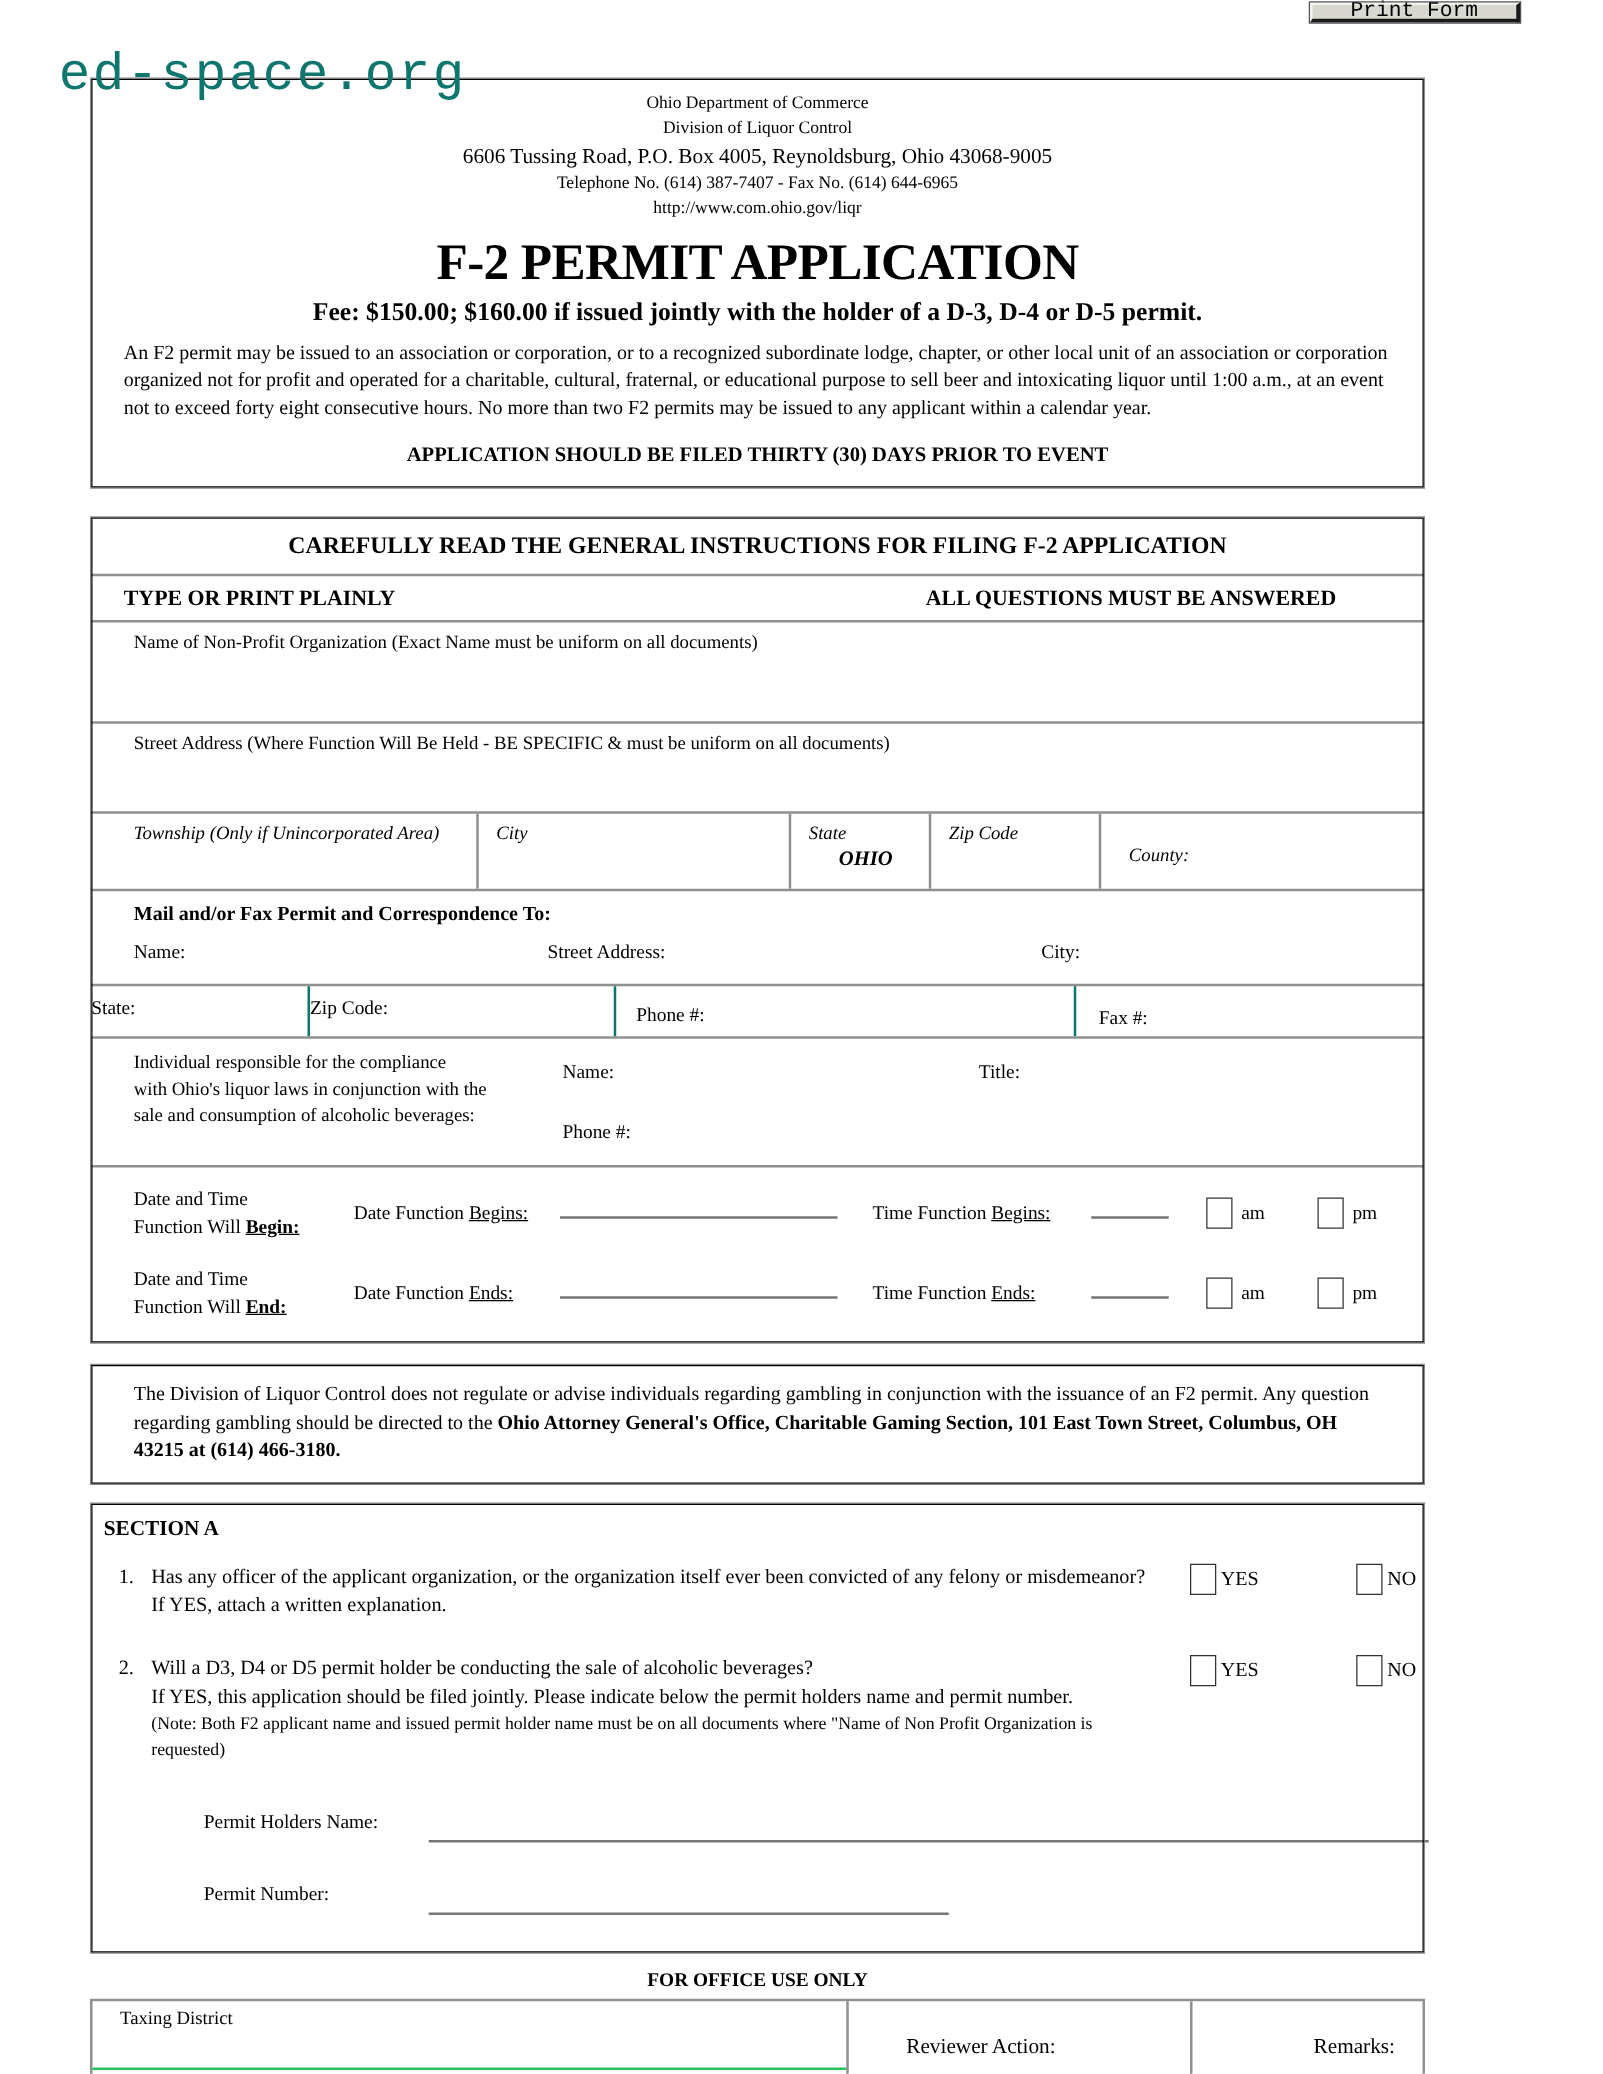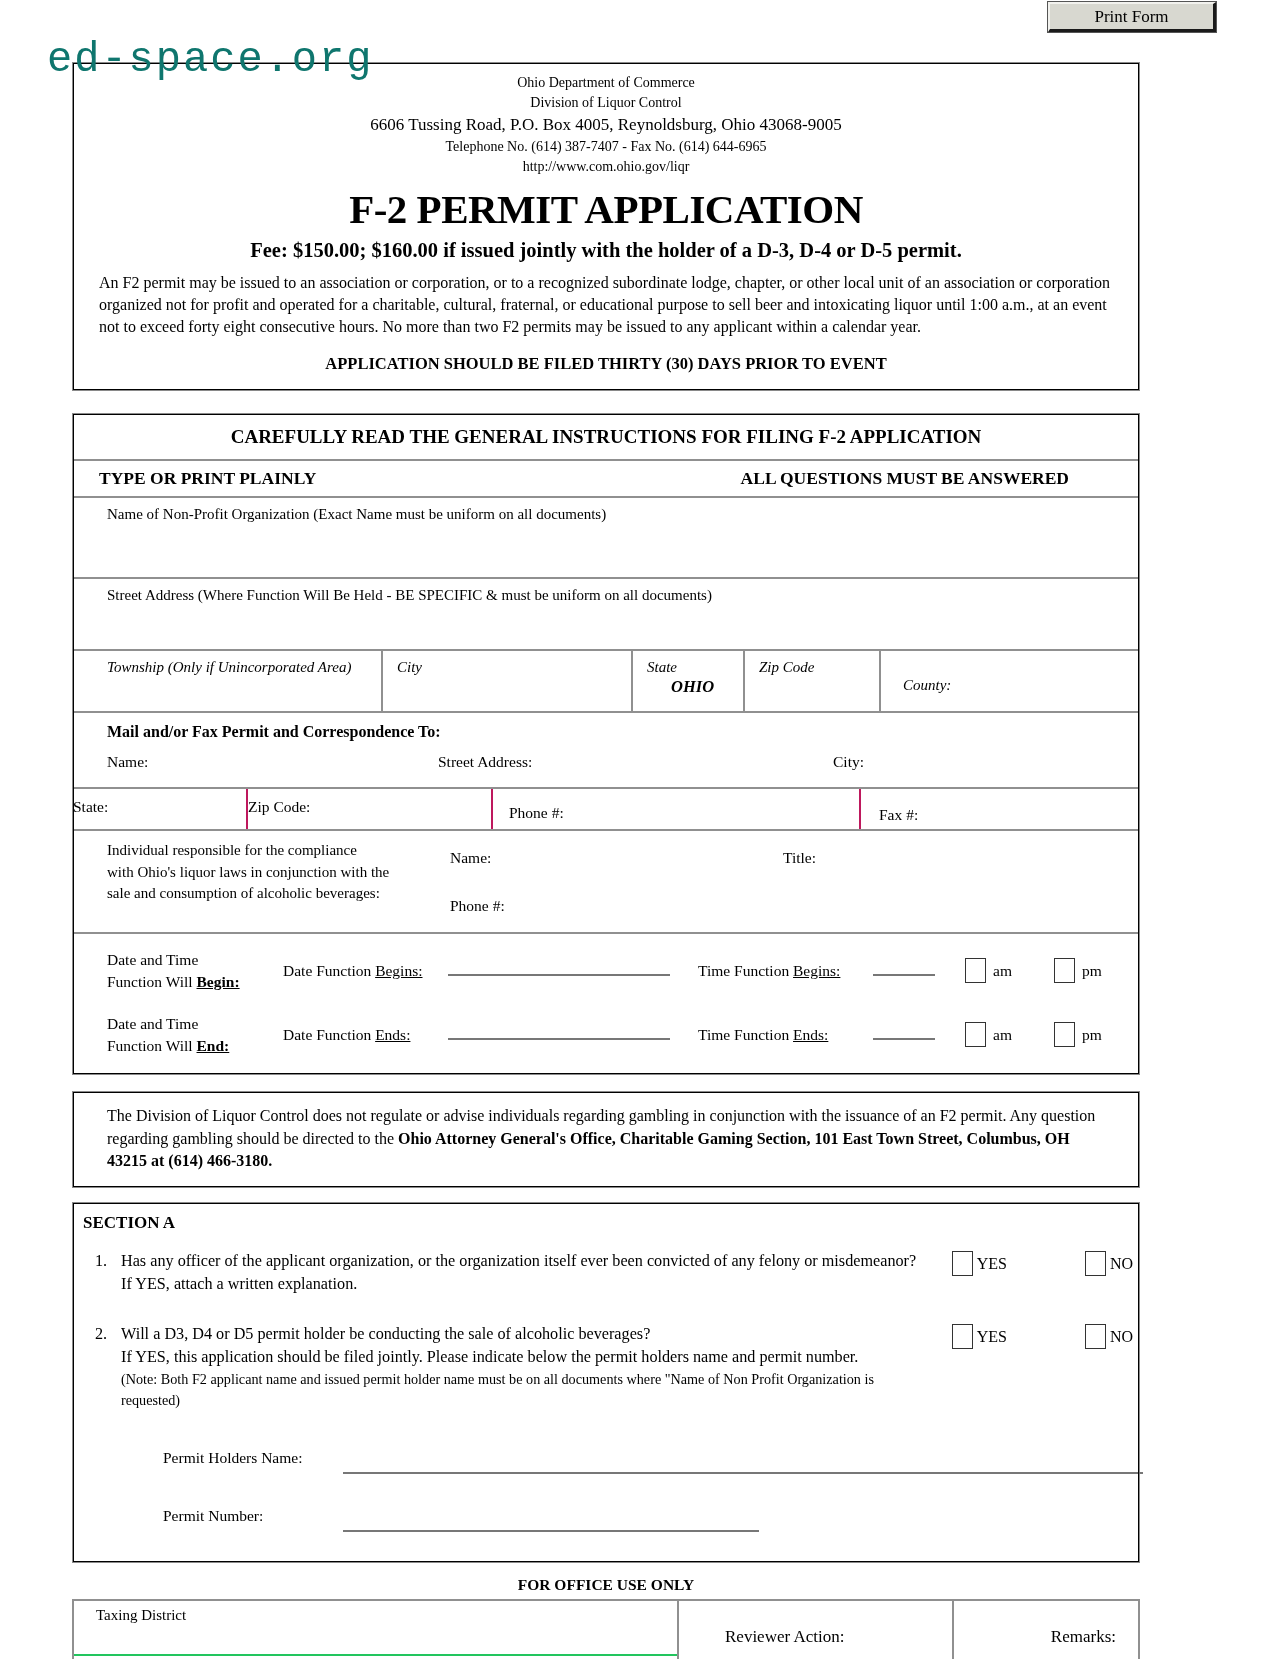--- a/index.html
+++ b/index.html
@@ -12,29 +12,29 @@
     position: relative;
     font-family: "Liberation Serif", "DejaVu Serif", serif;
     color: #000;
     overflow: hidden;
   }
 
   
   .print-btn {
     position: absolute;
     top: 2px; left: 1048px;
-    width: 168px; height: 30px;
+    width: 168px; height: 16px;
     background: #d8d8d0;
     border-top: 2px solid #f2f2ee;
     border-left: 2px solid #f2f2ee;
     border-right: 3px solid #1a1a1a;
     border-bottom: 3px solid #1a1a1a;
     outline: 1px solid #555;
     display: flex; align-items: center; justify-content: center;
-    font-family: Liberation Serif, serif;
+    font-family: Liberation Mono, monospace;
     font-size: 17px;
     cursor: pointer;
   }
 
   
   .watermark {
     position: absolute;
     top: 36px; left: 32px;
     font-family: "Liberation Mono", "DejaVu Sans Mono", monospace;
     font-size: 42px;
@@ -117,21 +117,21 @@
   .ohio { position:absolute; top:26px; left: 38px; font-weight: bold; font-size: 16.5px; }
 
   
   .mailhdr { padding: 10px 0 0 34px; font-weight: bold; font-size: 16px; }
   .mailrow { display:flex; padding: 12px 0 16px 0; font-size: 15.5px; }
   .mailrow .m1 { flex: 0 0 365px; padding-left: 34px; }
   .mailrow .m2 { flex: 0 0 395px; }
   .mailrow .m3 { flex: 1 1 auto; }
 
   .szpf { display: flex; }
-  .szpf > div { border-right: 2px solid #be185d; padding: 9px 0 11px 0; font-size: 15.5px; }
+  .szpf > div { border-right: 2px solid #0f766e; padding: 9px 0 11px 0; font-size: 15.5px; }
   .szpf > div:last-child { border-right: none; }
   .sz-state { flex: 0 0 175px; padding-left: 38px; }
   .sz-zip   { flex: 0 0 245px; padding-left: 14px; }
   .sz-phone { flex: 0 0 368px; padding: 15px 0 5px 16px !important; }
   .sz-fax   { flex: 1 1 auto; padding: 17px 0 5px 18px !important; }
 
   
   .indiv { display: flex; padding: 9px 0 14px 0; }
   .indiv .ileft { flex: 0 0 370px; padding-left: 34px; font-size: 15px; line-height: 1.45; }
   .indiv .iright { flex: 1 1 auto; position: relative; font-size: 15.5px; }

